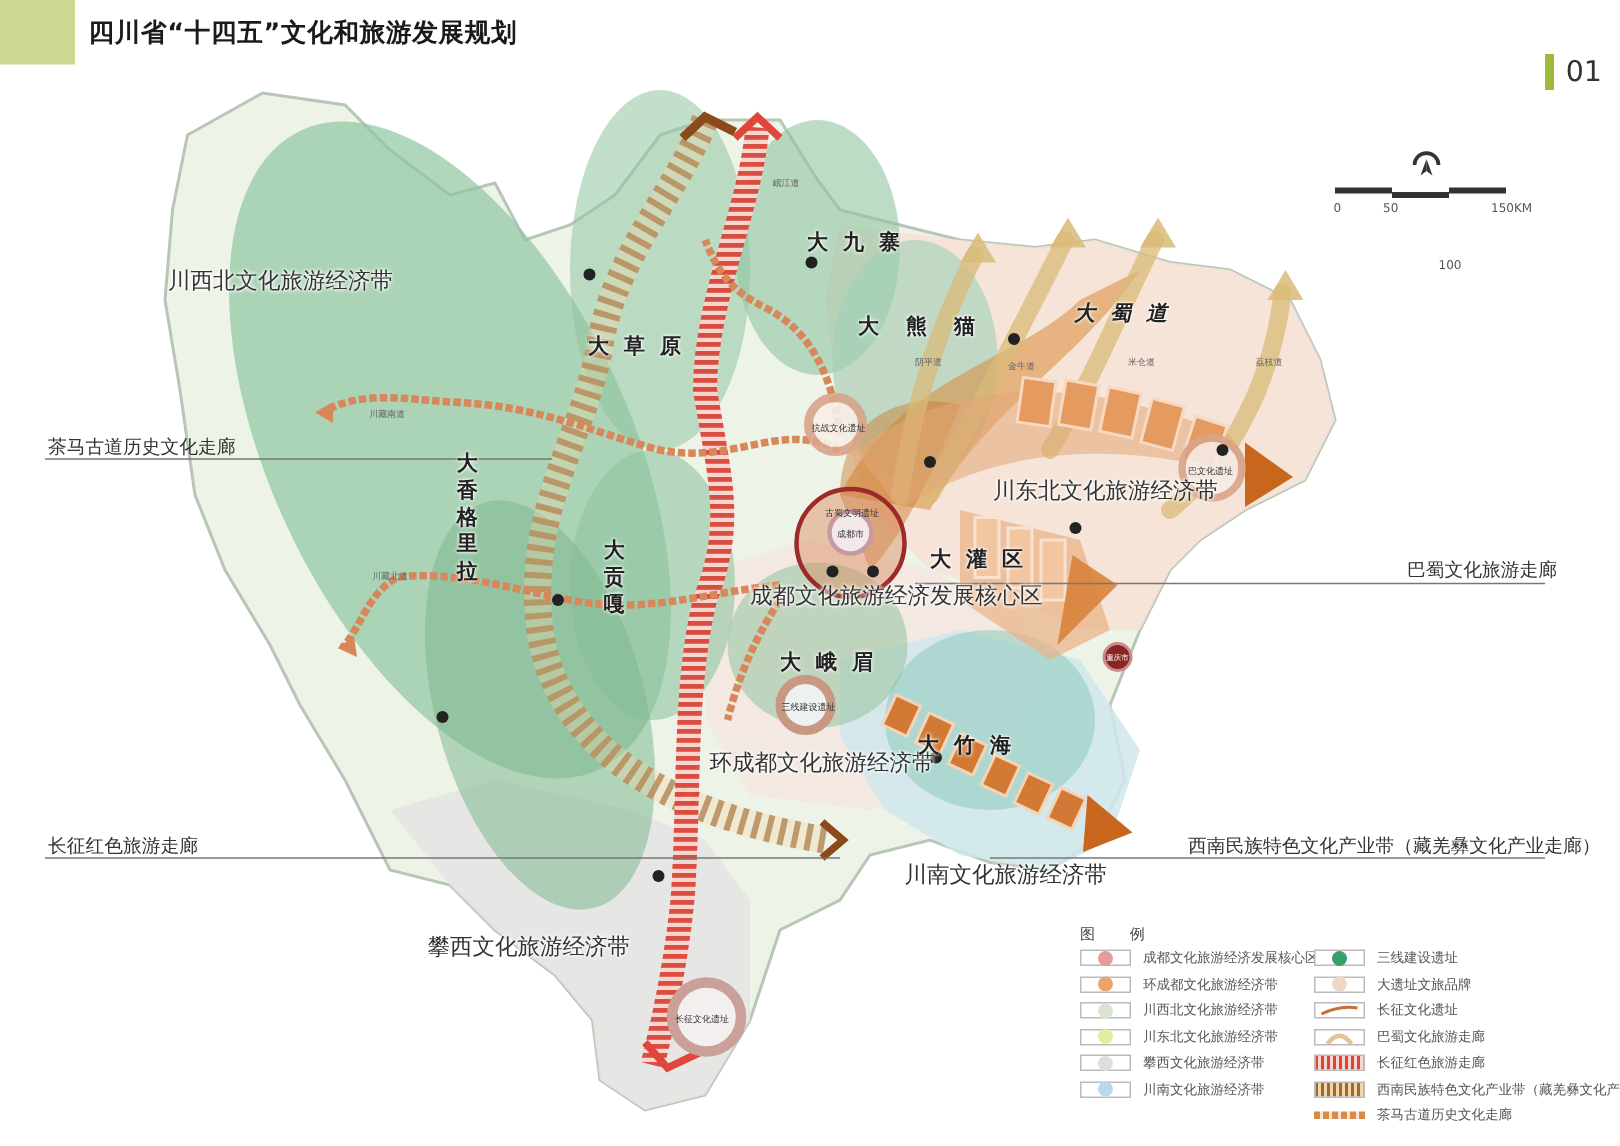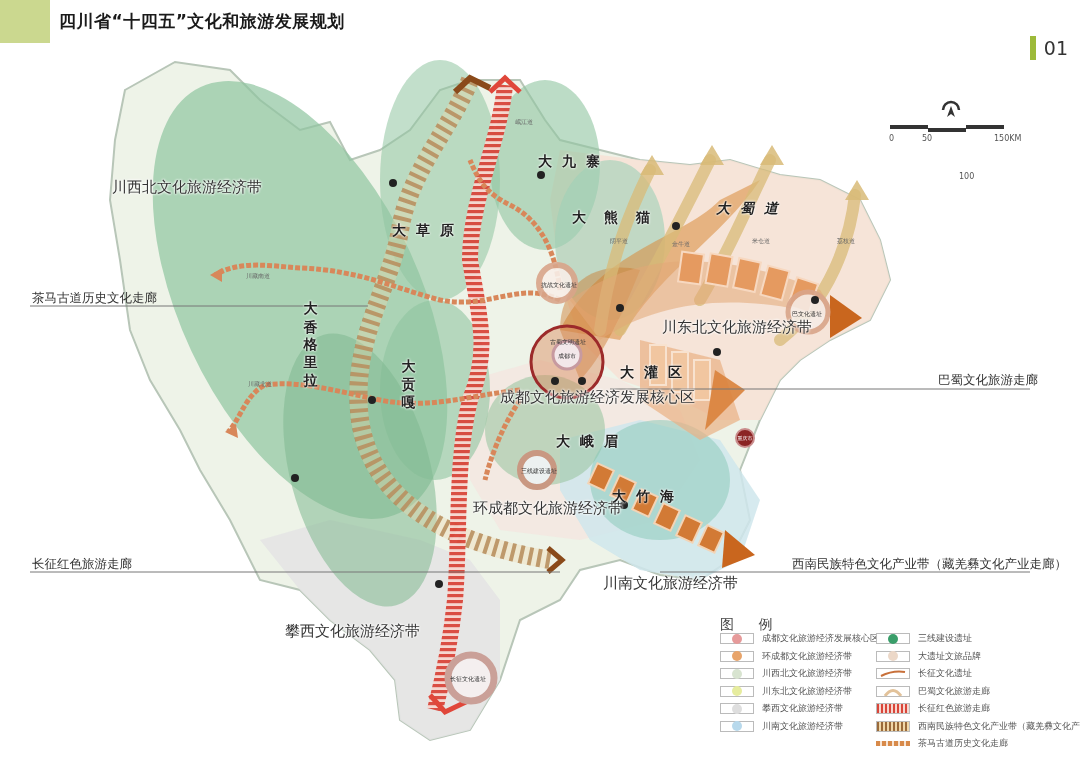--- a/index.html
+++ b/index.html
@@ -14,21 +14,21 @@
   svg.map { position: absolute; left: 0; top: 0; }
   .scale { position: absolute; left: 888px; top: 98px; width: 130px; height: 50px; }
   .scale .north { position: absolute; left: 52px; top: 0; width: 22px; height: 22px; }
   .scale .bar { position: absolute; top: 27px; height: 4px; background: #333; }
   .scale .lbl { position: absolute; top: 36px; font-size: 8px; color: #555; }
   .ann { position: absolute; font-size: 12.5px; color: #333; white-space: nowrap; }
   .big-label { position: absolute; font-size: 15px; color: #333; white-space: nowrap; text-shadow: 0 0 3px #fff, 0 0 3px #fff, 0 0 2px #fff; }
   .brand { position: absolute; font-size: 14px; font-weight: bold; color: #222; letter-spacing: 10px; white-space: nowrap; text-shadow: 0 0 3px #fff, 0 0 2px #fff; }
   .brand.v { writing-mode: vertical-rl; letter-spacing: 18px; }
   .legend { position: absolute; left: 716px; top: 614px; width: 364px; height: 150px; background: rgba(255,255,255,0.95); }
-  .legend-title { position: absolute; left: 4px; top: 2px; font-size: 14px; color: #444; letter-spacing: 10px; }
+  .legend-title { position: absolute; left: 4px; top: 2px; font-size: 10px; color: #444; letter-spacing: 10px; }
   .legend-col { position: absolute; top: 18px; display: flex; flex-direction: column; gap: 4.5px; }
   .legend-item { display: flex; align-items: center; gap: 8px; height: 13px; }
   .swatch { width: 34px; height: 11px; border: 1px solid #bbb; display: flex; align-items: center; justify-content: center; background: #fff; }
   .swatch .dot { width: 10px; height: 10px; border-radius: 50%; }
   .legend-label { font-size: 9px; color: #555; white-space: nowrap; }
   .small { position: absolute; font-size: 6px; color: #666; white-space: nowrap; }
   .city { position: absolute; font-size: 7px; color: #fff; background: #8b2424; border-radius: 50%; width: 20px; height: 20px; display: flex; align-items: center; justify-content: center; border: 2px solid #c98c8c; }
 </style>
 </head>
 <body>
@@ -200,21 +200,21 @@
 <div class="big-label" style="left:603px;top:574px;">川南文化旅游经济带</div>
 <div class="big-label" style="left:285px;top:622px;">攀西文化旅游经济带</div>
 
 <div class="brand" style="left:392px;top:178px;margin-top:44px;">大草原</div>
 <div class="brand" style="left:538px;top:153px;">大九寨</div>
 <div class="brand" style="left:572px;top:209px;letter-spacing:18px;">大熊猫</div>
 <div class="brand" style="left:716px;top:200px;font-style:italic;">大蜀道</div>
 <div class="brand v" style="left:302px;top:290px;">大香格里拉</div>
 <div class="brand v" style="left:400px;top:348px;">大贡嘎</div>
 <div class="brand" style="left:620px;top:364px;">大灌区</div>
-<div class="brand" style="left:556px;top:433px;">大峨眉</div>
+<div class="brand" style="left:520px;top:433px;">大峨眉</div>
 <div class="brand" style="left:612px;top:488px;">大竹海</div>
 
 <div class="small" style="left:541px;top:281px;color:#333;">抗战文化遗址</div>
 <div class="small" style="left:550px;top:338px;color:#333;">古蜀文明遗址</div>
 <div class="small" style="left:558px;top:352px;color:#333;">成都市</div>
 <div class="small" style="left:792px;top:310px;color:#333;">巴文化遗址</div>
 <div class="small" style="left:521px;top:467px;color:#333;">三线建设遗址</div>
 <div class="small" style="left:450px;top:675px;color:#333;">长征文化遗址</div>
 <div class="city" style="left:735px;top:428px;">
     <span style="font-size:5px;">重庆市</span>

